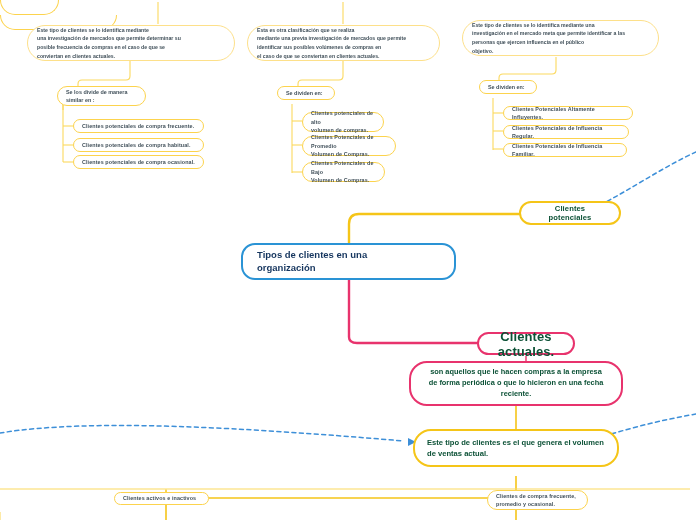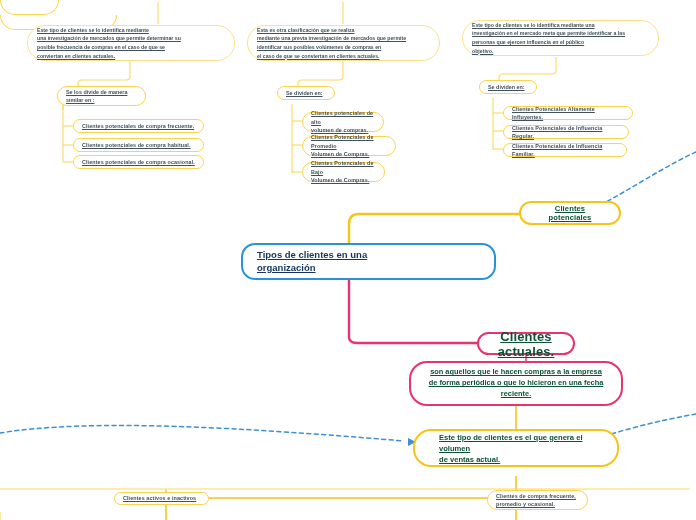--- a/index.html
+++ b/index.html
@@ -16,21 +16,21 @@
   .node{
     position:absolute;
     box-sizing:border-box;
     background:#ffffff;
     border:1.3px solid #fcd34d;
     border-radius:999px;
     display:flex;align-items:center;
     color:#3d4a52;
     z-index:5;
   }
-  .node .txt{display:block;width:100%;text-decoration:underline;}
+  .node .txt{display:block;width:100%;}
 
   
   .leaf{
     font-size:5.4px;
     line-height:1.55;
     letter-spacing:.1px;
     padding:3px 8px;
     font-weight:600;
     color:#41505a;
     border-color:#fcd34d;
@@ -89,21 +89,21 @@
     padding:6px 10px;
     font-size:7.4px;
     font-weight:bold;
     line-height:1.45;
     color:#0d5237;
     text-align:center;
   }
   .note-yellow{
     border:2px solid #f5c518;
     border-radius:18px;
-    padding:7px 24px;
+    padding:7px 12px;
     font-size:7.6px;
     font-weight:bold;
     line-height:1.45;
     color:#0d5237;
     text-align:left;
   }
   
   .clipped-top{
     border:1.3px solid #fcd34d;
     border-radius:0 0 16px 16px;
@@ -240,21 +240,21 @@
   </div>
 
   <div class="node branch-yellow" style="left:519px;top:201px;width:102px;height:24px;justify-content:center;">
     <span class="txt" style="text-align:center;">Clientes potenciales</span>
   </div>
 
   <div class="node branch-pink" style="left:477px;top:332px;width:98px;height:23px;justify-content:center;">
     <span class="txt" style="text-align:center;">Clientes actuales.</span>
   </div>
 
-  <div class="node root" style="left:241px;top:243px;width:255px;height:37px;">
+  <div class="node root" style="left:241px;top:243px;width:215px;height:37px;">
     <span class="txt">Tipos de clientes en una<br>organización</span>
   </div>
 
   <div class="node note-pink" style="left:409px;top:361px;width:214px;height:45px;">
     <span class="txt">son aquellos que le hacen compras a la empresa<br>de forma periódica o que lo hicieron en una fecha reciente.</span>
   </div>
 
   <div class="node note-yellow" style="left:413px;top:429px;width:206px;height:38px;">
     <span class="txt">Este tipo de clientes es el que genera el volumen<br>de ventas actual.</span>
   </div>

